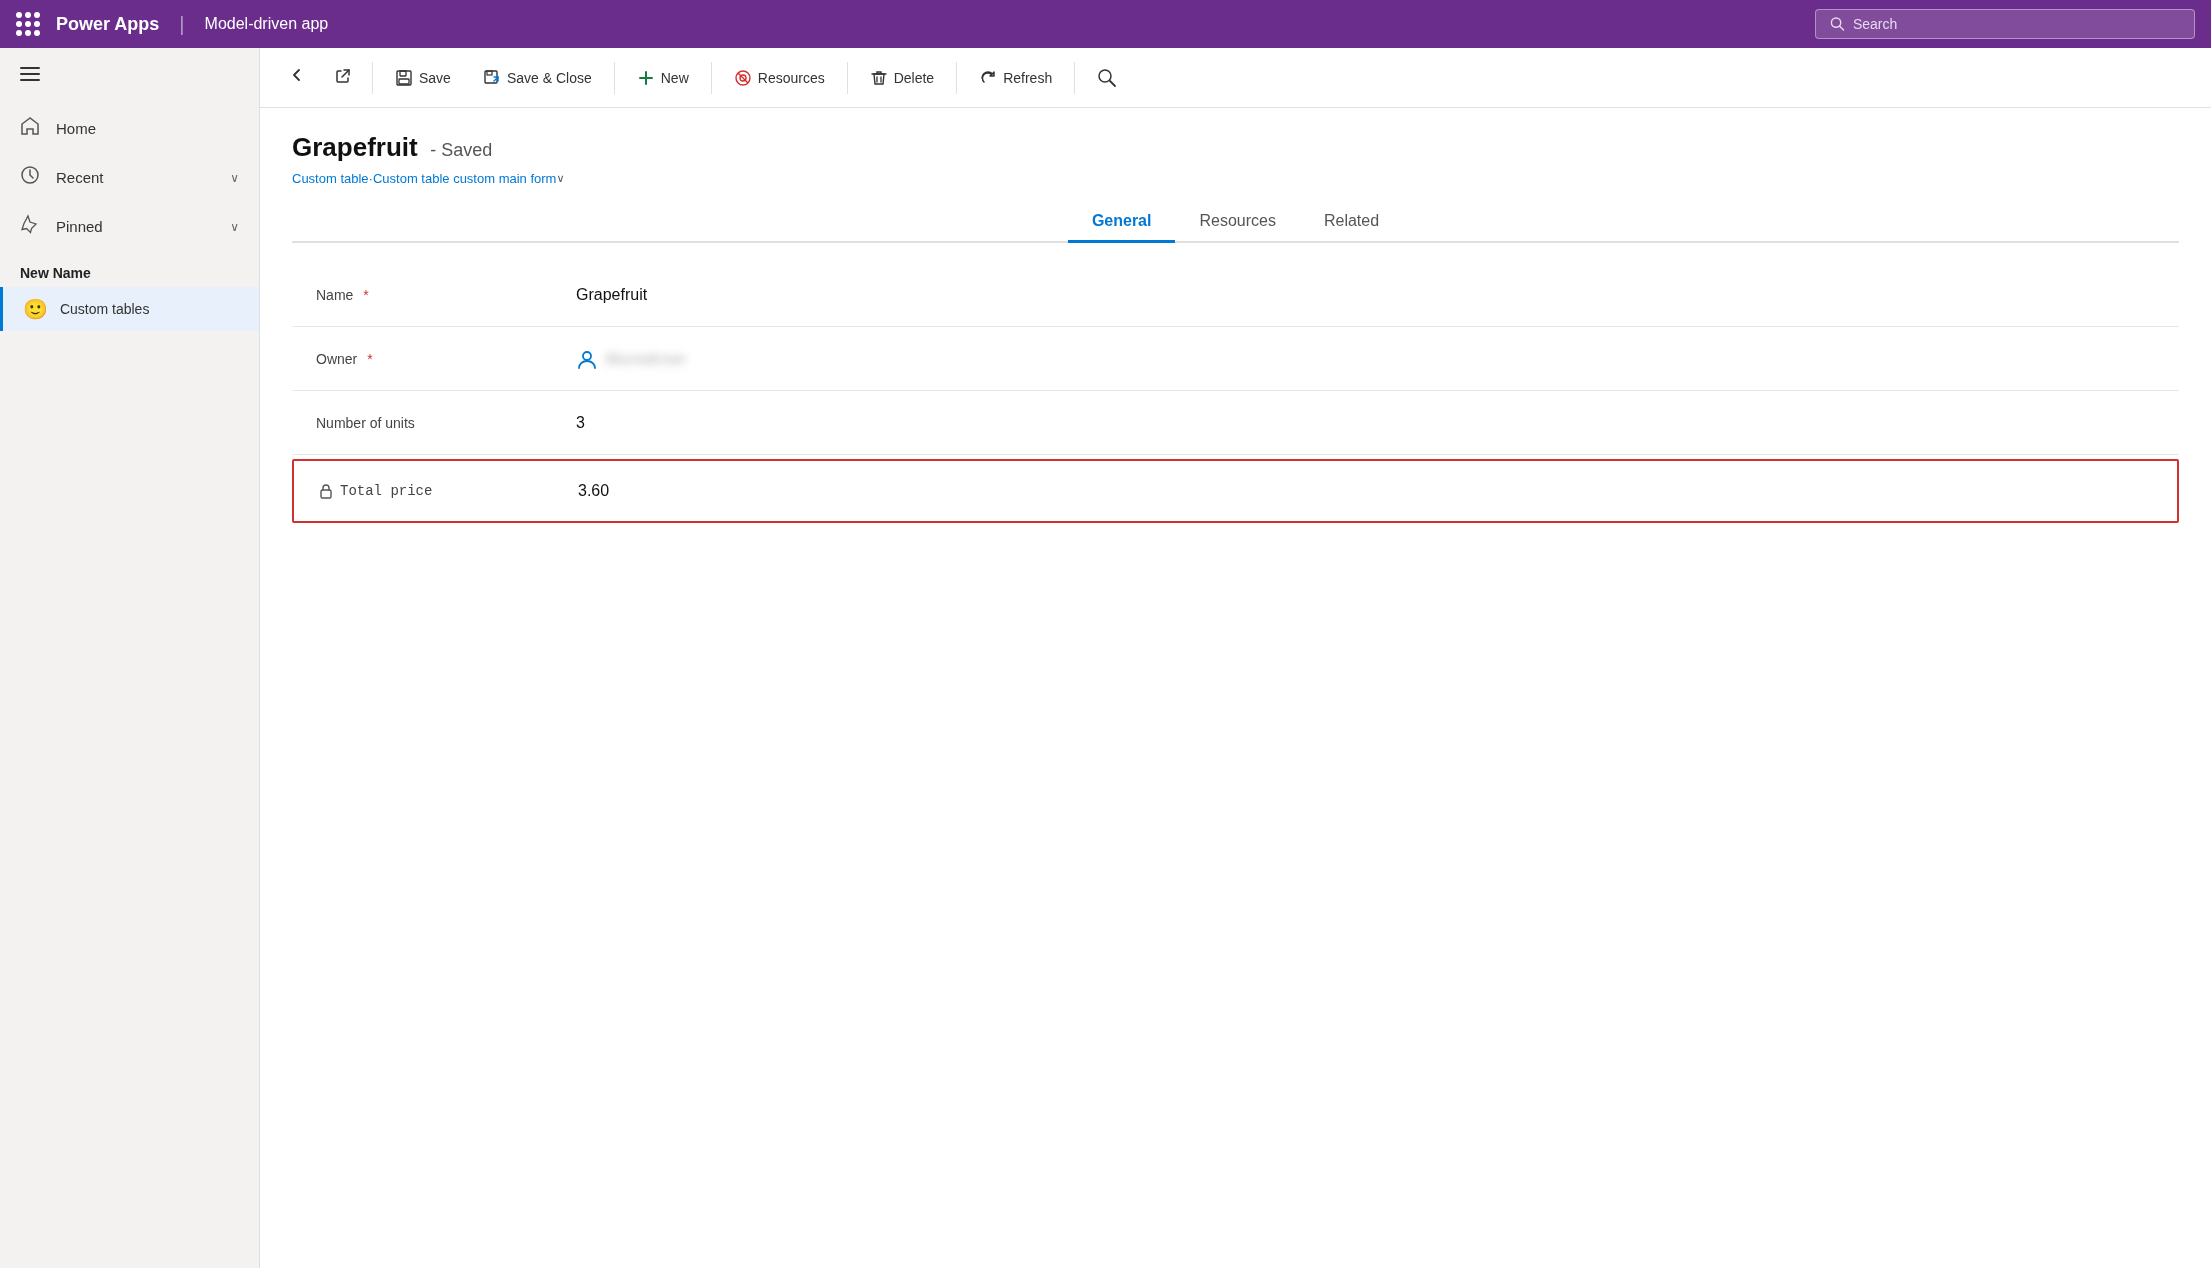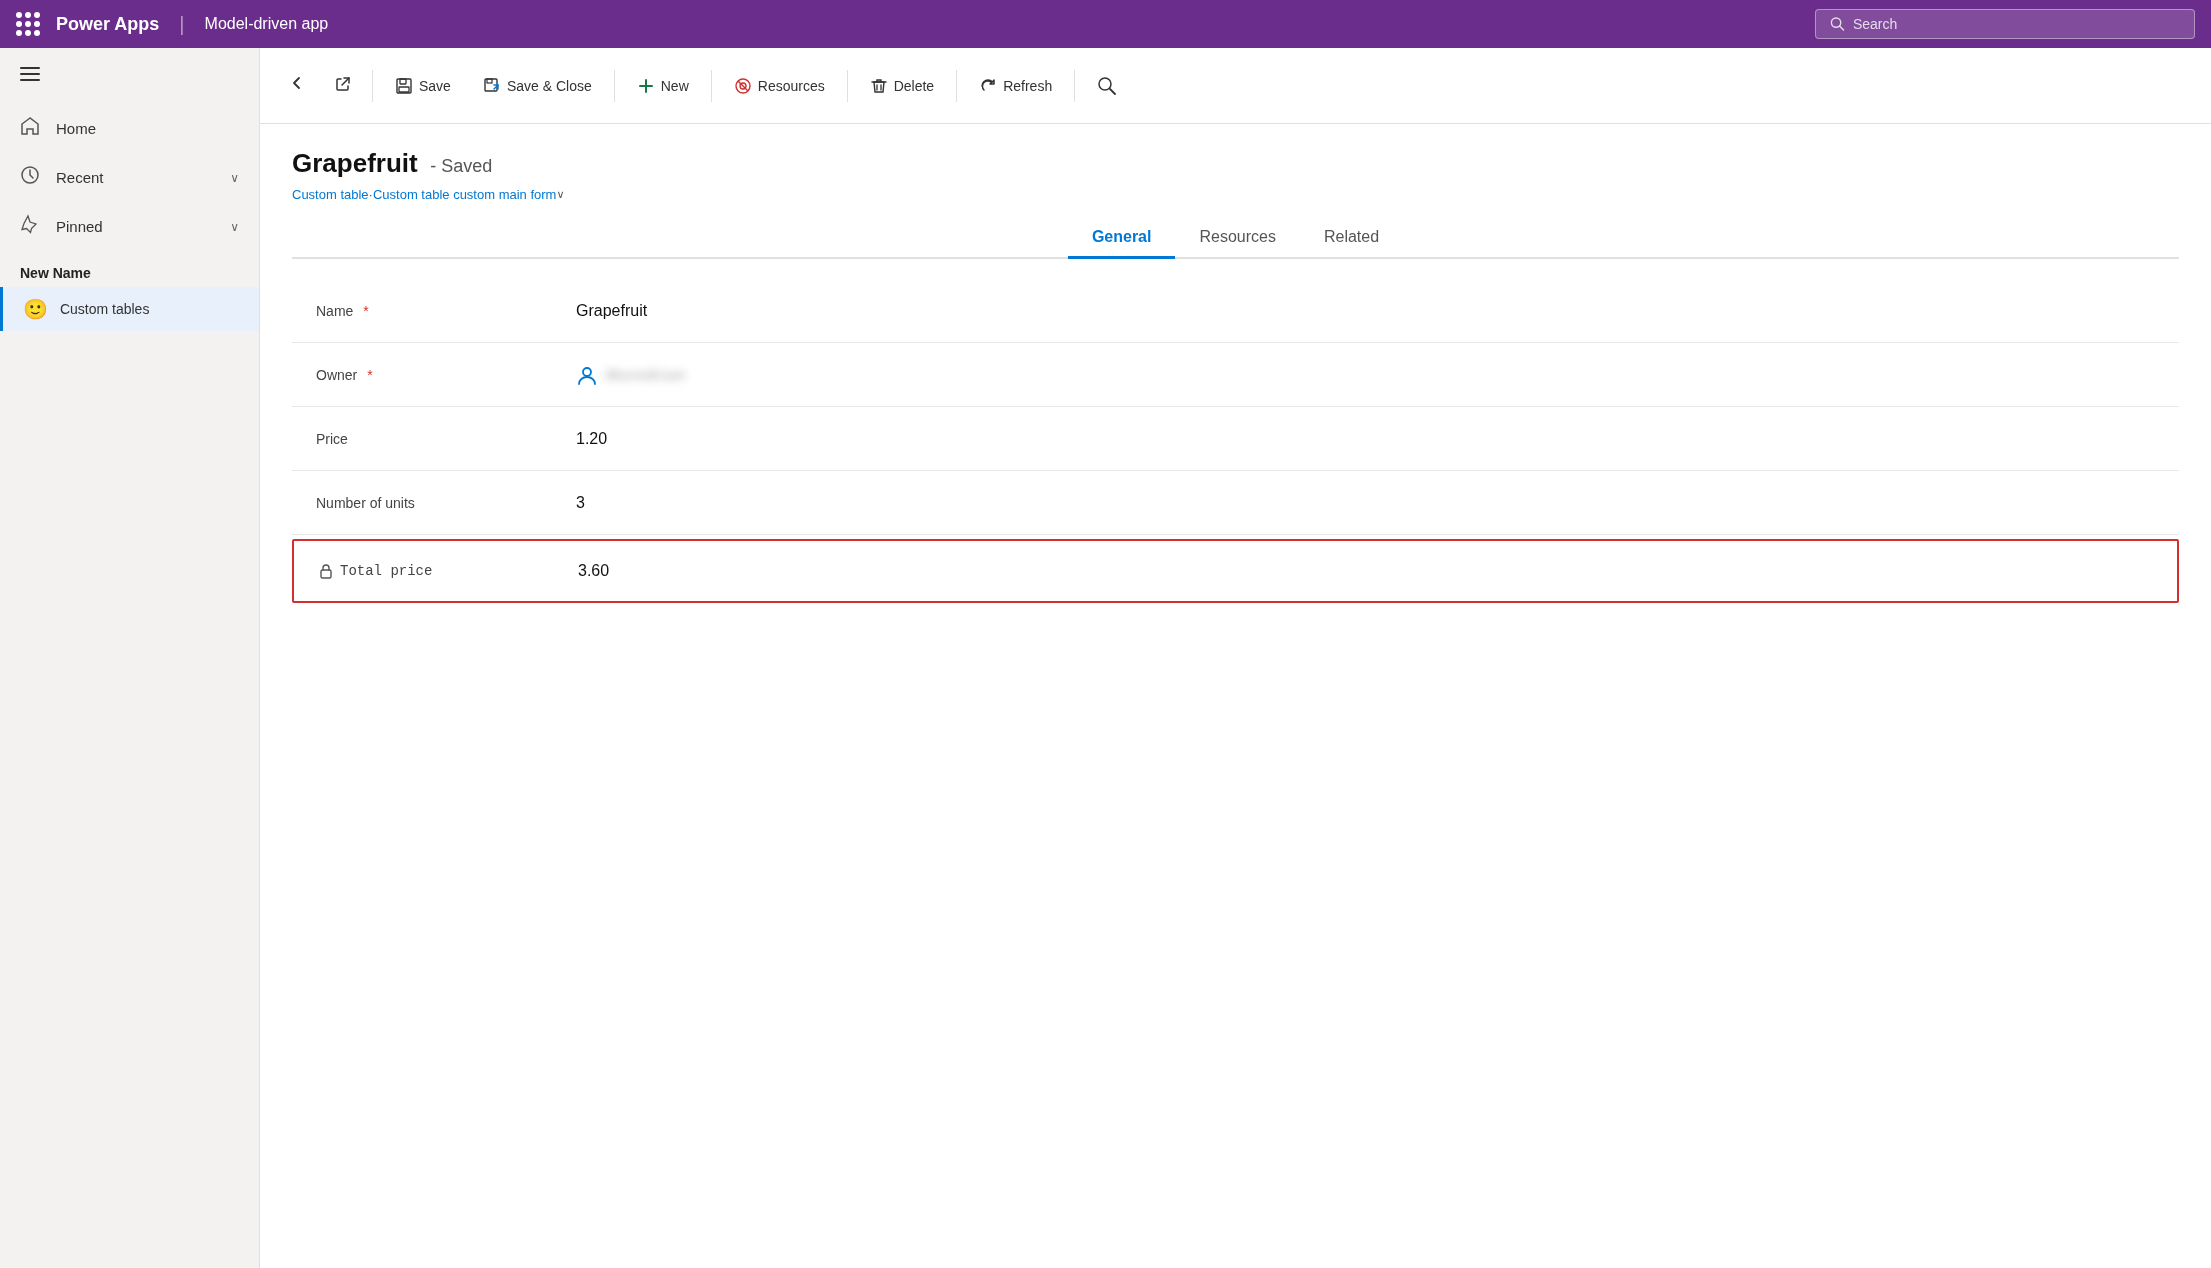--- a/index.html
+++ b/index.html
@@ -125,21 +125,21 @@
       overflow: hidden;
     }
 
     
     .toolbar {
       background: white;
       border-bottom: 1px solid #e0e0e0;
       display: flex;
       align-items: center;
       padding: 0 16px;
-      height: 76px;
+      height: 60px;
       gap: 4px;
       flex-shrink: 0;
     }
     .toolbar-btn {
       display: flex;
       align-items: center;
       gap: 6px;
       padding: 8px 14px;
       border: none;
       background: transparent;
@@ -470,24 +470,20 @@
           </span>
           <div class="field-owner-row">
             <svg width="22" height="22" viewBox="0 0 22 22" fill="none">
               <circle cx="11" cy="8" r="4" stroke="#0078d4" stroke-width="1.8"></circle>
               <path d="M3 20c0-4 3.6-7 8-7s8 3 8 7" stroke="#0078d4" stroke-width="1.8" stroke-linecap="round"></path>
             </svg>
             <span class="owner-name">BlurredUser</span>
           </div>
         </div>
 
-        <div class="form-row">
-          <span class="field-label">Price</span>
-          <span class="field-value">1.20</span>
-        </div>
 
         <div class="form-row">
           <span class="field-label">Number of units</span>
           <span class="field-value">3</span>
         </div>
 
         <div class="form-row highlighted">
           <div class="total-price-label">
             <svg width="16" height="16" viewBox="0 0 16 16" fill="none" style="margin-right:6px; flex-shrink:0;">
               <rect x="3" y="7" width="10" height="8" rx="1.5" stroke="#555" stroke-width="1.4"></rect>

